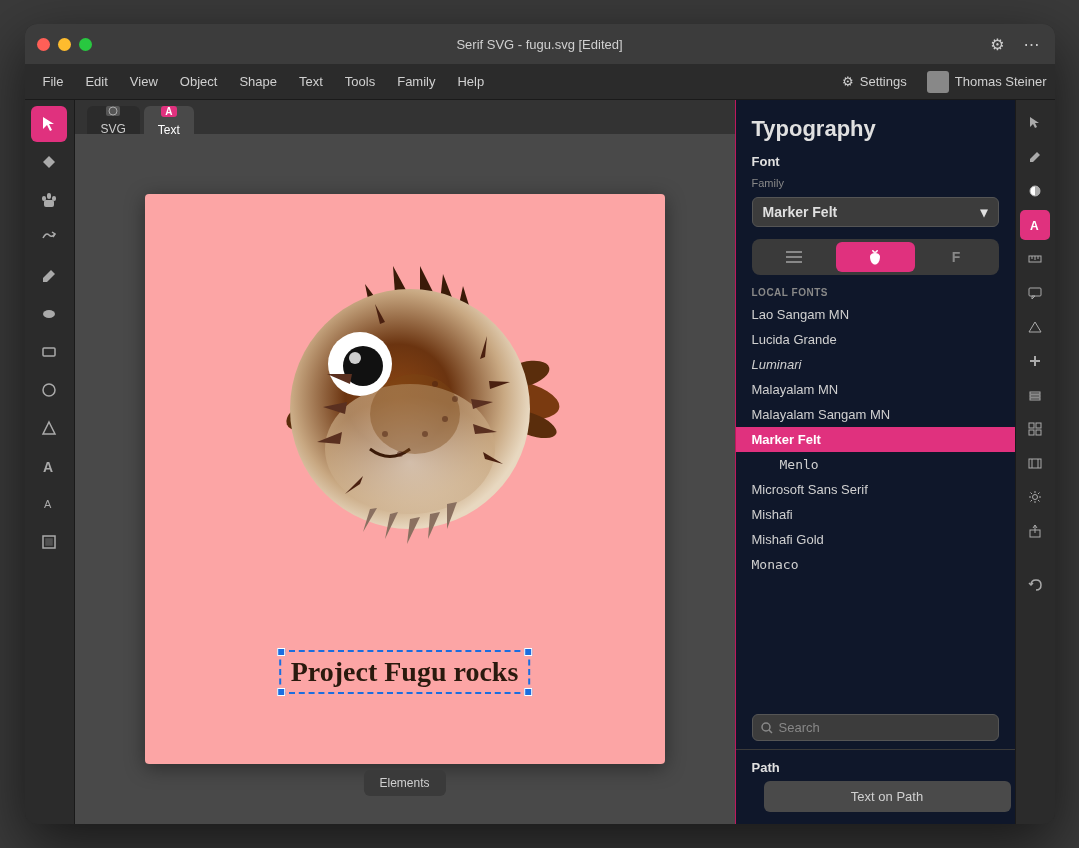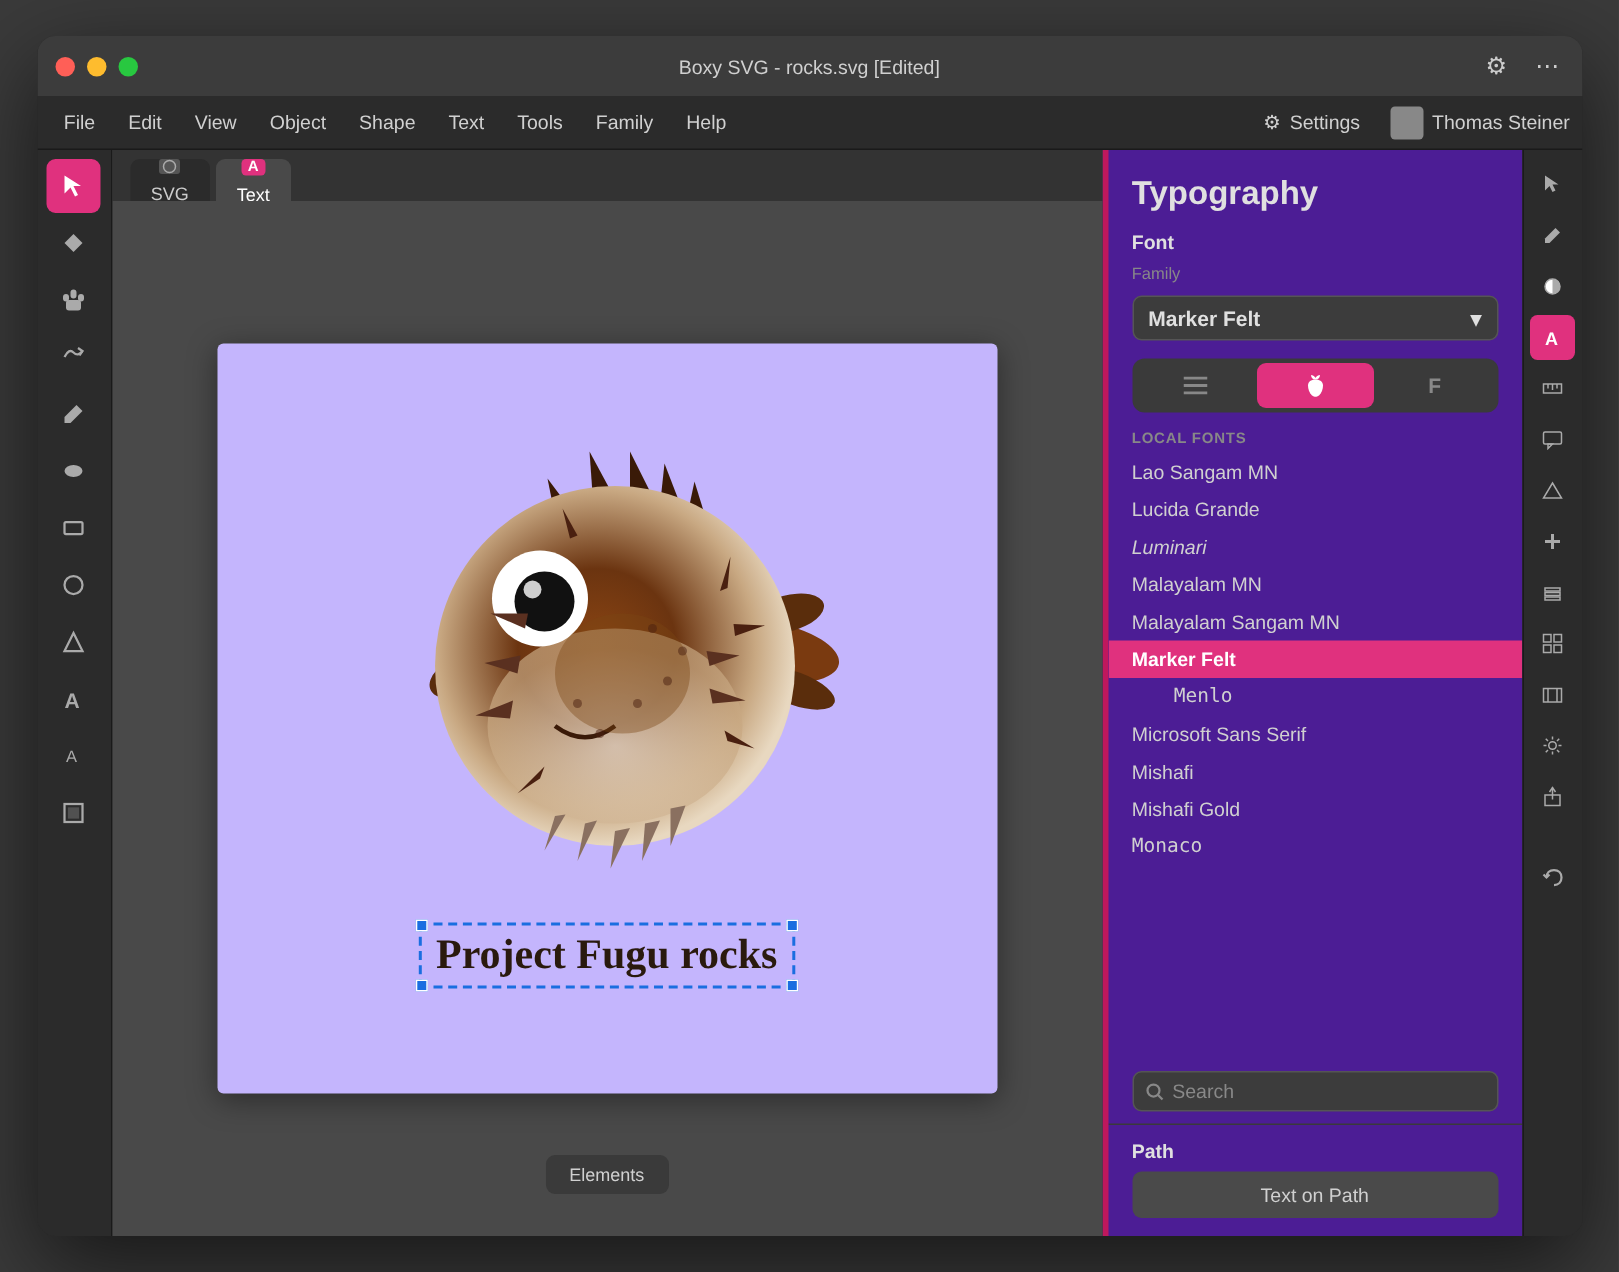--- a/index.html
+++ b/index.html
@@ -209,22 +209,22 @@
       flex: 1;
       background: #494949;
       display: flex;
       align-items: center;
       justify-content: center;
       position: relative;
       overflow: hidden;
     }
     .canvas-doc {
       width: 520px;
-      height: 500px;
-      background: #c4b5fd;
+      height: 570px;
+      background: #fca5a5;
       border-radius: 4px;
       position: relative;
       overflow: hidden;
       box-shadow: 0 4px 20px rgba(0,0,0,0.4);
     }
     
     .fish-container {
       position: absolute;
       top: 20px;
       left: 50%;
@@ -267,22 +267,22 @@
       color: #d0d0d0;
       border: none;
       border-radius: 6px;
       padding: 6px 16px;
       font-size: 12px;
       cursor: pointer;
     }
     
     .right-panel {
       width: 280px;
-      background: #4c1d95;
-      border-left: 4px solid #be185d;
+      background: #0f172a;
+      border-left: 1px solid #be185d;
       display: flex;
       flex-direction: column;
       overflow: hidden;
       flex-shrink: 0;
     }
     .panel-header {
       padding: 16px 16px 8px;
       font-size: 22px;
       font-weight: 600;
       color: #e0e0e0;
@@ -388,21 +388,21 @@
       flex-shrink: 0;
       border-top: 1px solid #3a3a3a;
     }
     .path-section-label {
       padding: 10px 16px 6px;
       font-size: 13px;
       font-weight: 600;
       color: #e0e0e0;
     }
     .text-on-path-btn {
-      margin: 0 16px 12px;
+      margin: 0 28px 12px;
       width: calc(100% - 32px);
       background: #4a4a4a;
       border: none;
       border-radius: 6px;
       color: #d0d0d0;
       font-size: 13px;
       padding: 8px;
       cursor: pointer;
       text-align: center;
     }
@@ -439,21 +439,21 @@
 <body>
 
 <div class="window">
 
   <div class="titlebar">
     <div class="traffic-lights">
       <div class="tl-btn tl-close"></div>
       <div class="tl-btn tl-min"></div>
       <div class="tl-btn tl-max"></div>
     </div>
-    <div class="titlebar-title">Boxy SVG - rocks.svg [Edited]</div>
+    <div class="titlebar-title">Serif SVG - fugu.svg [Edited]</div>
     <div class="titlebar-right">
       <div class="titlebar-icon">⚙</div>
       <div class="titlebar-icon">⋯</div>
     </div>
   </div>
 
   <div class="menubar">
     <div class="menu-item">File</div>
     <div class="menu-item">Edit</div>
     <div class="menu-item">View</div>

